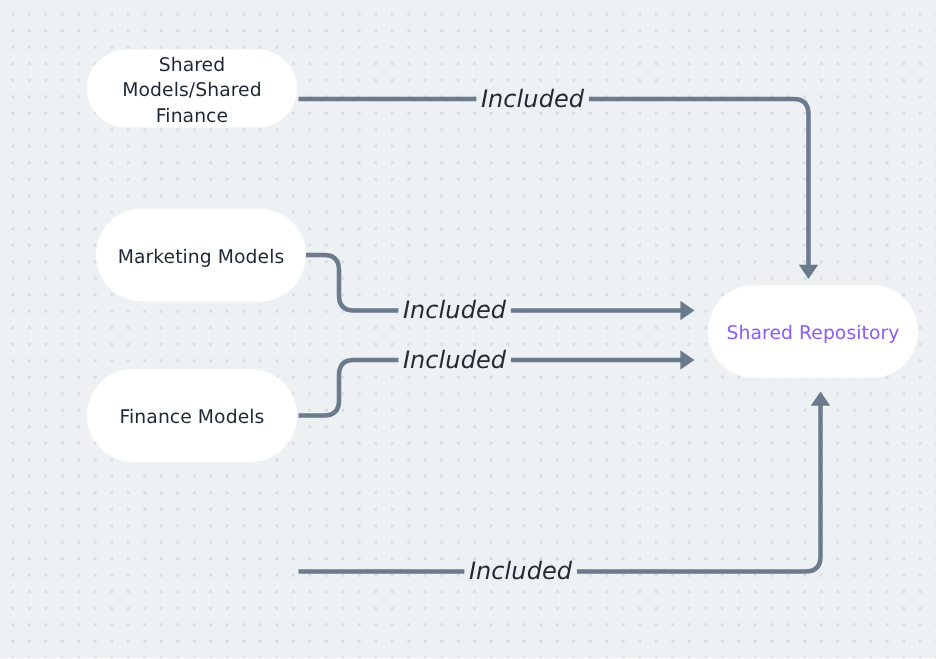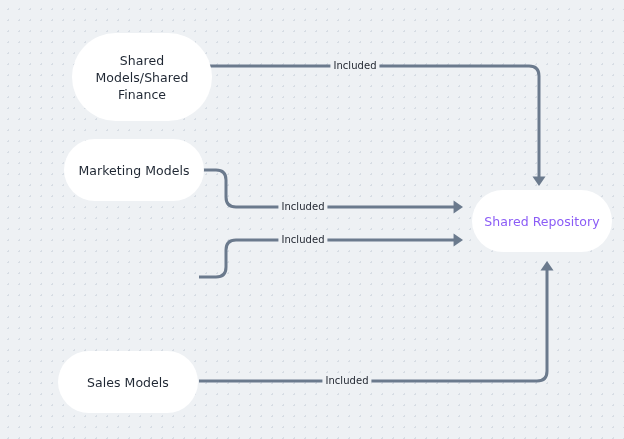--- a/index.html
+++ b/index.html
@@ -38,26 +38,27 @@
     line-height: 17px;
     letter-spacing: 0.05px;
     box-sizing: border-box;
     z-index: 3;
   }
   .edge-label {
     position: absolute;
     transform: translate(-50%, -50%);
     background: #eef1f4;
     color: #242933;
-    font-size: 10px;
+    font-size: 16px;
     line-height: 14px;
     letter-spacing: 0.05px;
     padding: 0 3px;
     white-space: nowrap;
     z-index: 2;
+    font-style: italic;
   }
 </style>
 </head>
 <body>
 
 <div id="canvas" style="width: 624px; height: 439px; background-color: rgb(238, 241, 244); background-image: radial-gradient(circle, rgb(215, 221, 228) 1px, transparent 1px); background-size: 11px 11px;">
 
   <svg id="edges" viewBox="0 0 624 439" xmlns="http://www.w3.org/2000/svg">
     <g id="edge-paths">
         <path d="M 199 66 L 529 66 Q 539 66 539 76 L 539 177" fill="none" stroke="#6b7a8d" stroke-width="3" stroke-linecap="butt"></path>
@@ -66,36 +67,36 @@
         <path d="M 199 381 L 537 381 Q 547 381 547 371 L 547 270" fill="none" stroke="#6b7a8d" stroke-width="3" stroke-linecap="butt"></path>
       </g>
     <g id="edge-arrows">
         <polygon points="532.5,176.575 545.5,176.575 539,186" fill="#6b7a8d"></polygon>
         <polygon points="453.575,200.5 453.575,213.5 463,207" fill="#6b7a8d"></polygon>
         <polygon points="453.575,233.5 453.575,246.5 463,240" fill="#6b7a8d"></polygon>
         <polygon points="540.5,270.425 553.5,270.425 547,261" fill="#6b7a8d"></polygon>
       </g>
   </svg>
 
-  <div class="node" style="left: 72px; top: 33px; width: 140px; height: 88px; background: rgb(255, 255, 255); color: rgb(31, 39, 51);">
+  <div class="node" style="left: 58px; top: 33px; width: 140px; height: 52px; background: rgb(255, 255, 255); color: rgb(31, 39, 51);">
     <div>
       <div>Shared</div>
       <div>Models/Shared</div>
       <div>Finance</div>
     </div>
   </div>
 
   <div class="node" style="left: 64px; top: 139px; width: 140px; height: 62px; background: rgb(255, 255, 255); color: rgb(31, 39, 51);">
     <div>Marketing Models</div>
   </div>
 
+  <div class="node" style="left: 58px; top: 246px; width: 140px; height: 62px; background: rgb(255, 255, 255); color: rgb(31, 39, 51);">
+    <div>Finance Models</div>
+  </div>
 
-  <div class="node" style="left: 58px; top: 351px; width: 140px; height: 62px; background: rgb(255, 255, 255); color: rgb(31, 39, 51);">
-    <div>Sales Models</div>
-  </div>
 
   <div class="node" style="left: 472px; top: 190px; width: 140px; height: 62px; background: rgb(255, 255, 255); color: #8b5cf6;">
     <div>Shared Repository</div>
   </div>
 
   <div class="edge-label" style="left: 355px; top: 66px; color: rgb(36, 41, 51); background: rgb(238, 241, 244);">Included</div>
   <div class="edge-label" style="left: 303px; top: 207px; color: rgb(36, 41, 51); background: rgb(238, 241, 244);">Included</div>
   <div class="edge-label" style="left: 303px; top: 240px; color: rgb(36, 41, 51); background: rgb(238, 241, 244);">Included</div>
   <div class="edge-label" style="left: 347px; top: 381px; color: rgb(36, 41, 51); background: rgb(238, 241, 244);">Included</div>
 

